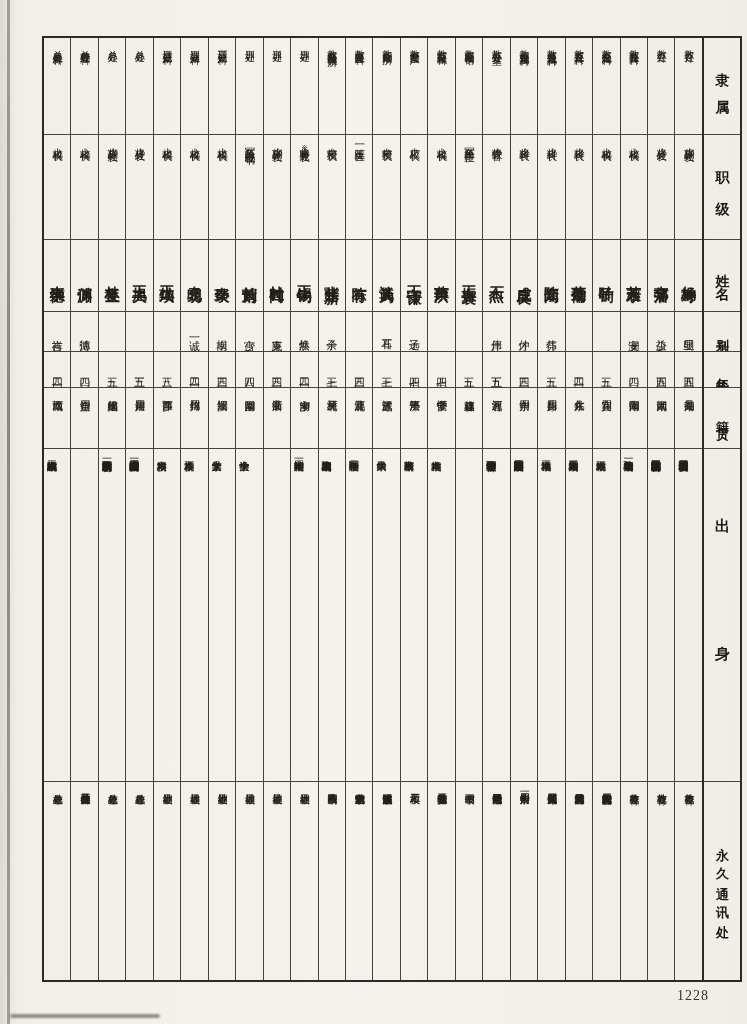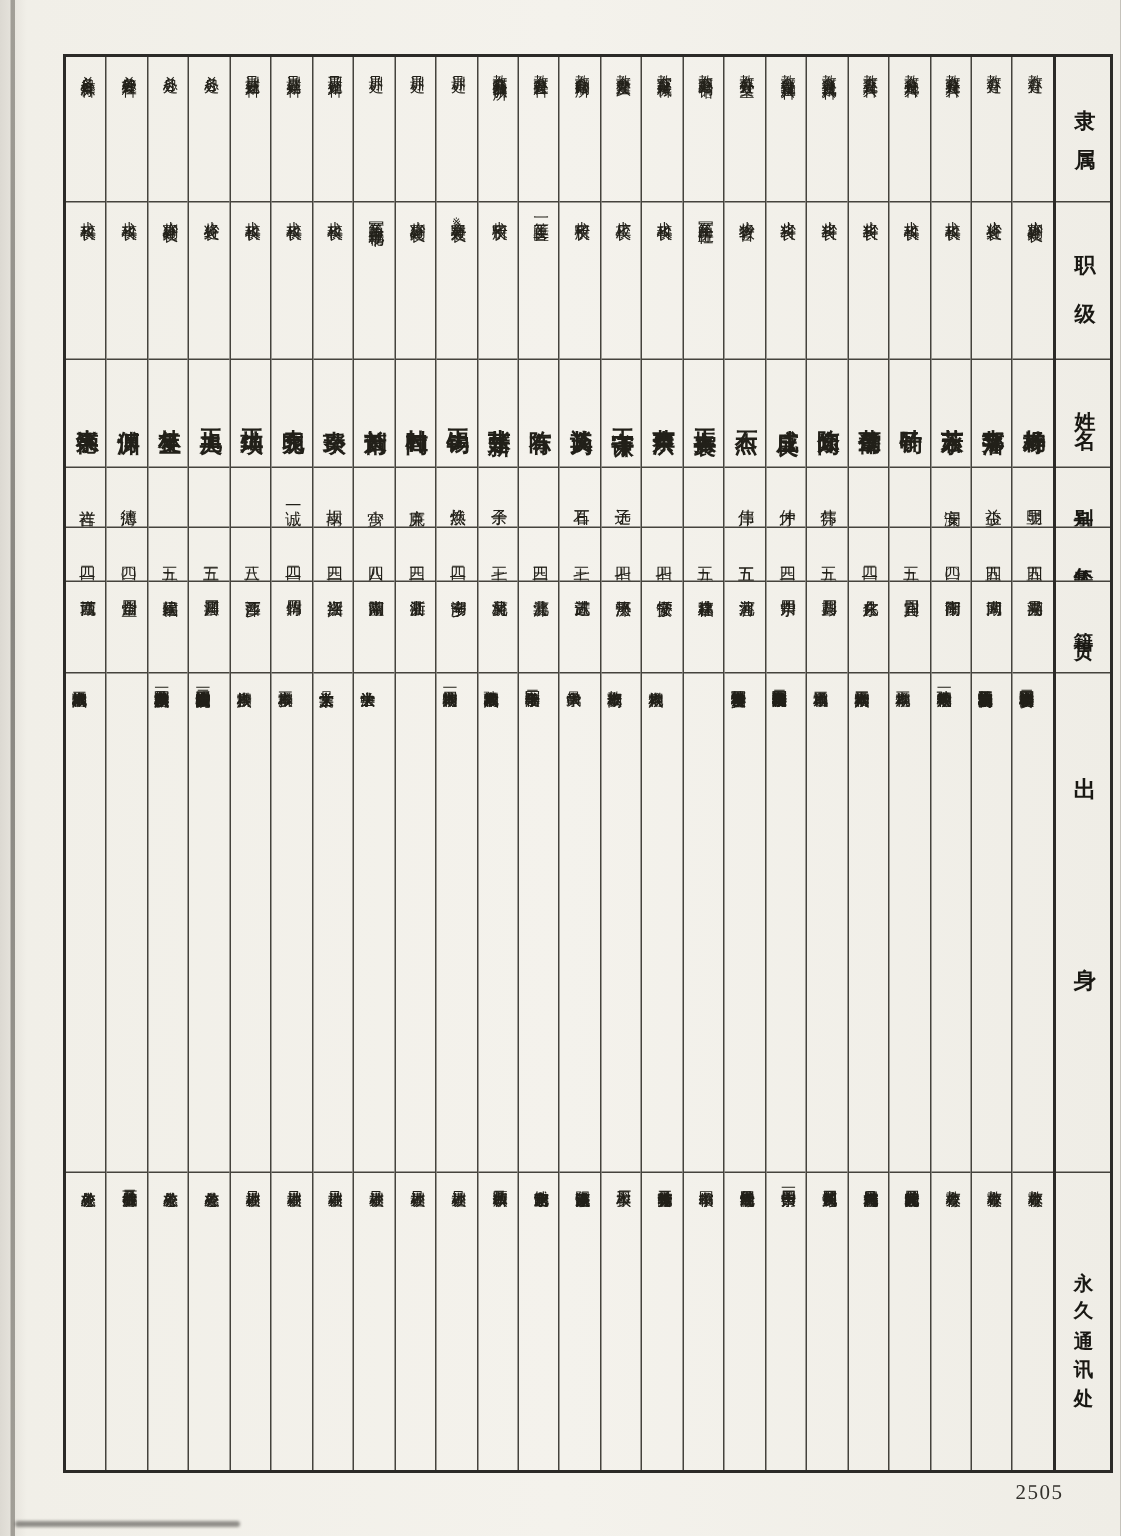--- a/index.html
+++ b/index.html
@@ -323,14 +323,14 @@
       <div class="cell hl-rank">职级</div>
       <div class="cell hl-name">姓名</div>
       <div class="cell hl-alias">别号</div>
       <div class="cell hl-age">年龄</div>
       <div class="cell hl-native">籍贯</div>
       <div class="cell hl-bg">出身</div>
       <div class="cell hl-addr">永久通讯处</div>
     </div>
   </div>
 
-  <div class="page-number">2505</div>
+  <div class="page-number">1228</div>
 </div>
 
 </body></html>

